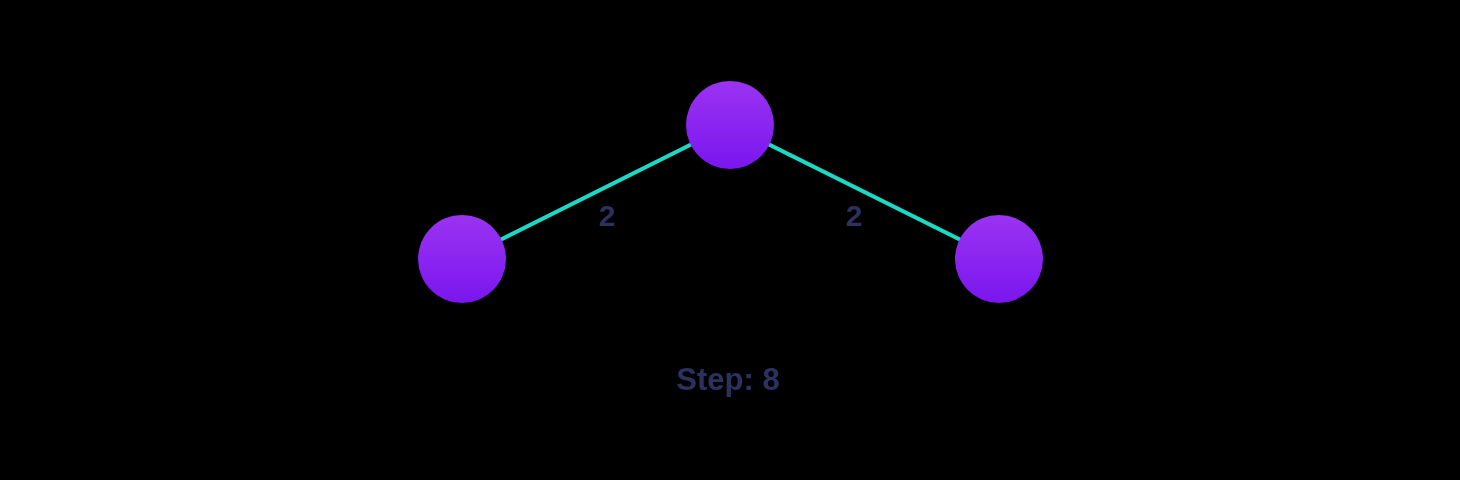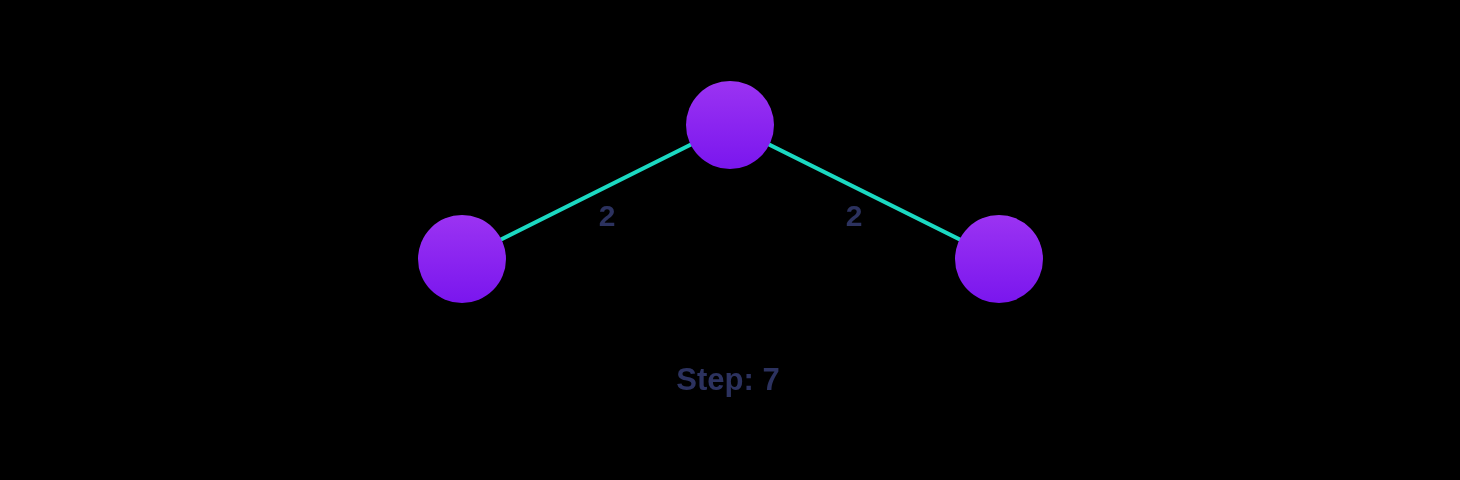--- a/index.html
+++ b/index.html
@@ -62,15 +62,15 @@
         <text x="607" y="215" dominant-baseline="central" class="edge-label" fill="#2c325f">2</text>
         <text x="854" y="215" dominant-baseline="central" class="edge-label" fill="#2c325f">2</text>
       </g>
     <g id="node-layer">
         <circle cx="730" cy="125" r="44" fill="url(#nodeGrad)"></circle>
         <circle cx="462" cy="259" r="44" fill="url(#nodeGrad)"></circle>
         <circle cx="999" cy="259" r="44" fill="url(#nodeGrad)"></circle>
       </g>
   </svg>
 
-  <div class="step-caption">Step: 7</div>
+  <div class="step-caption">Step: 8</div>
 
 </div>
 
 </body></html>

